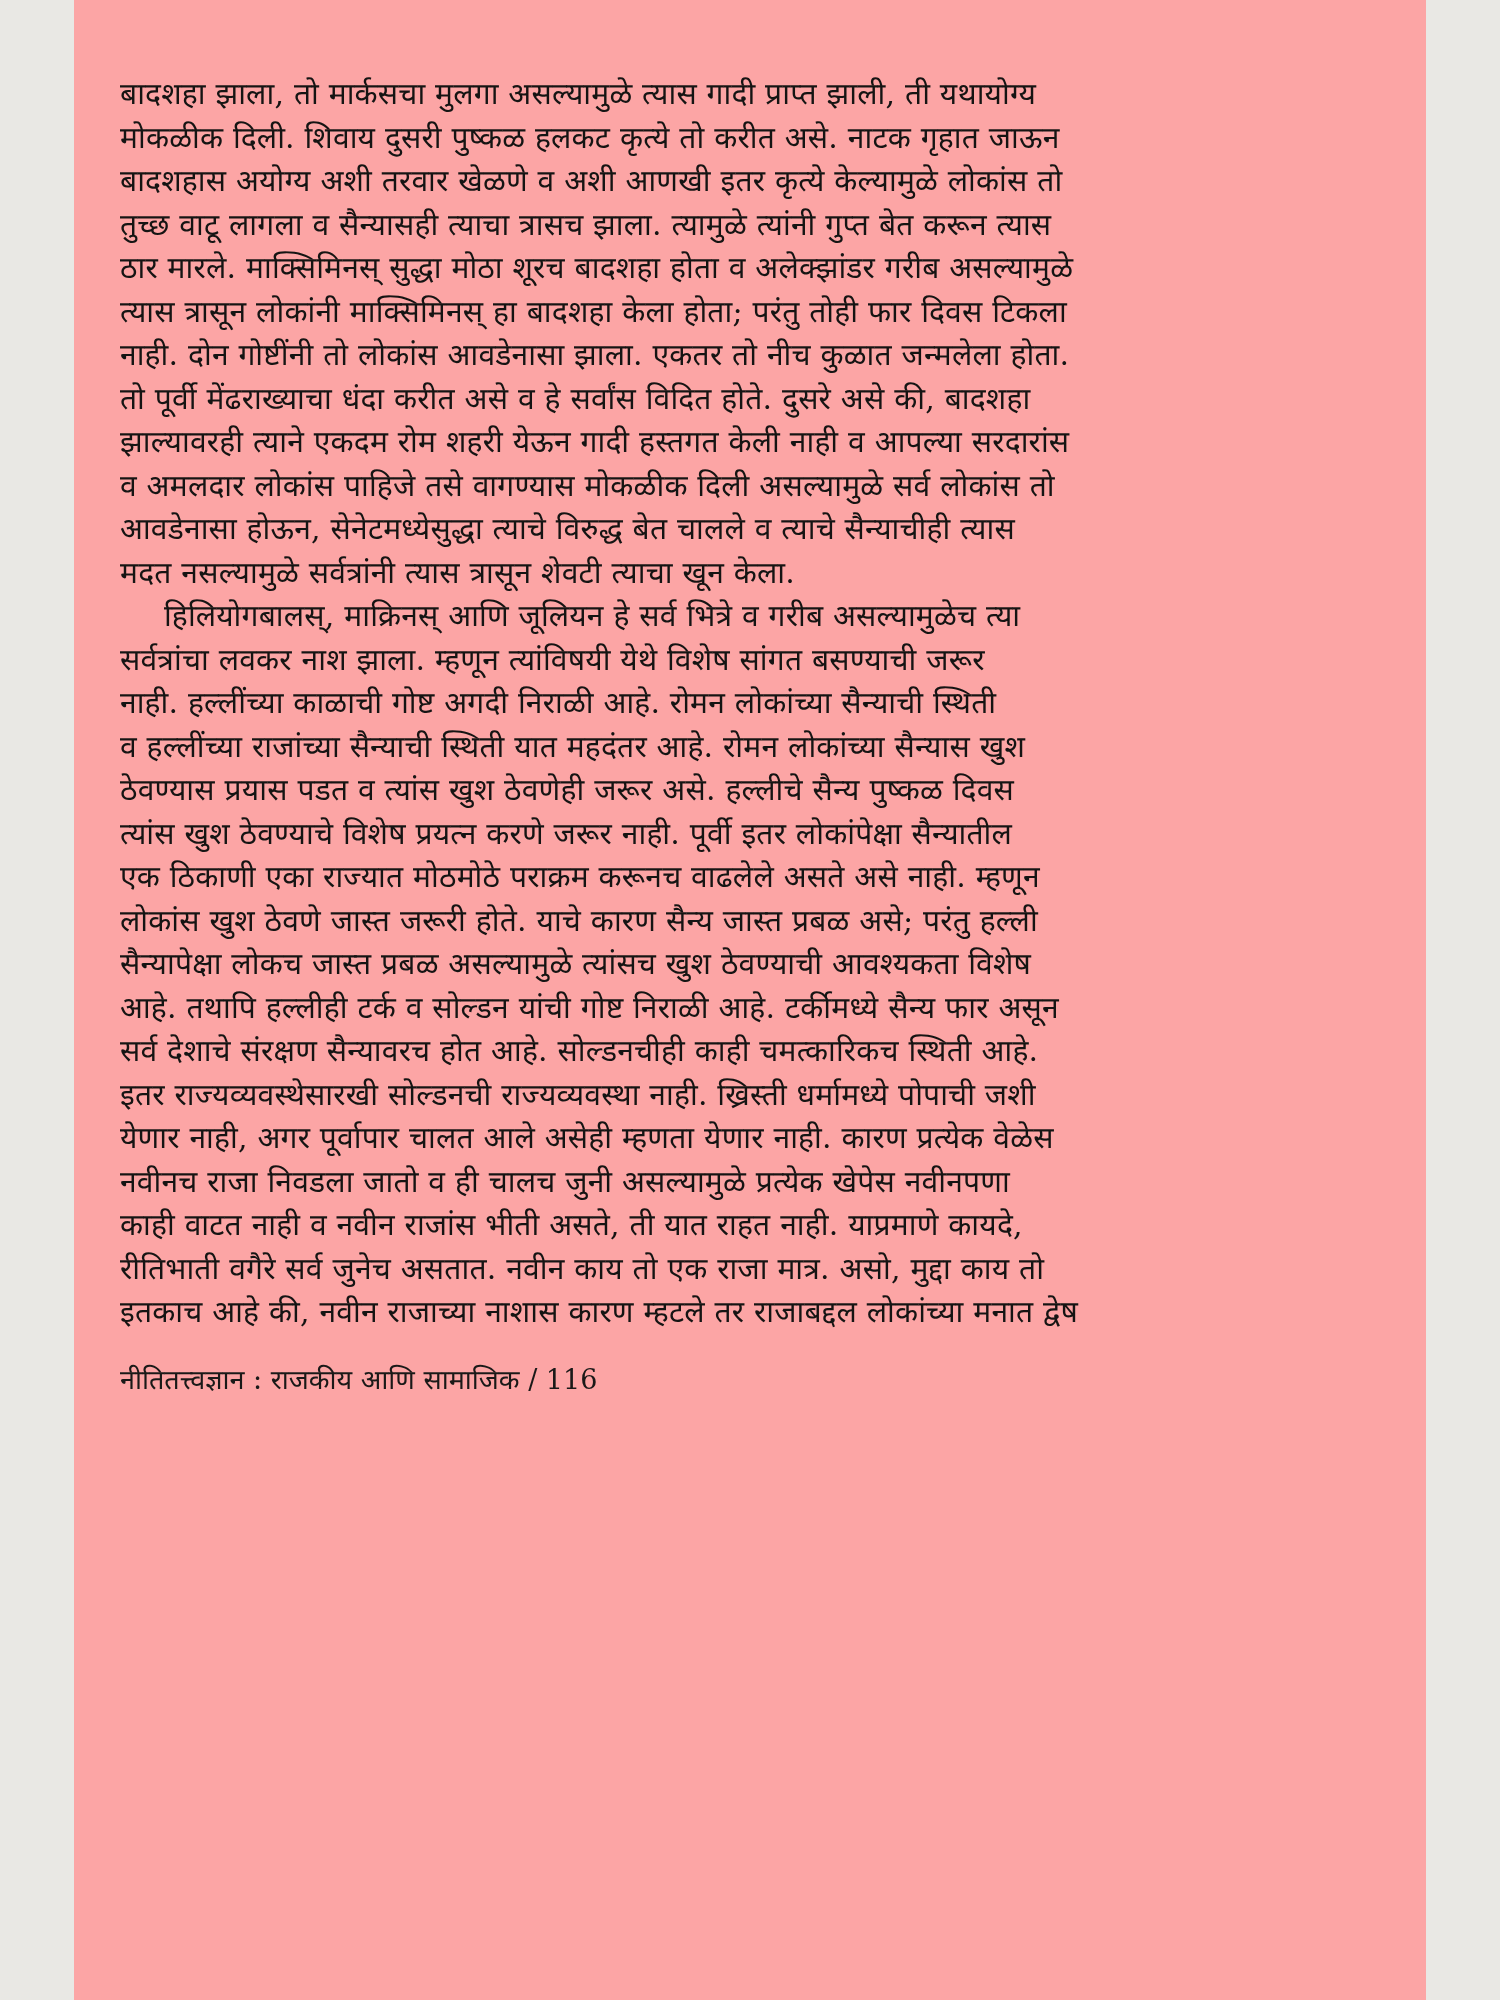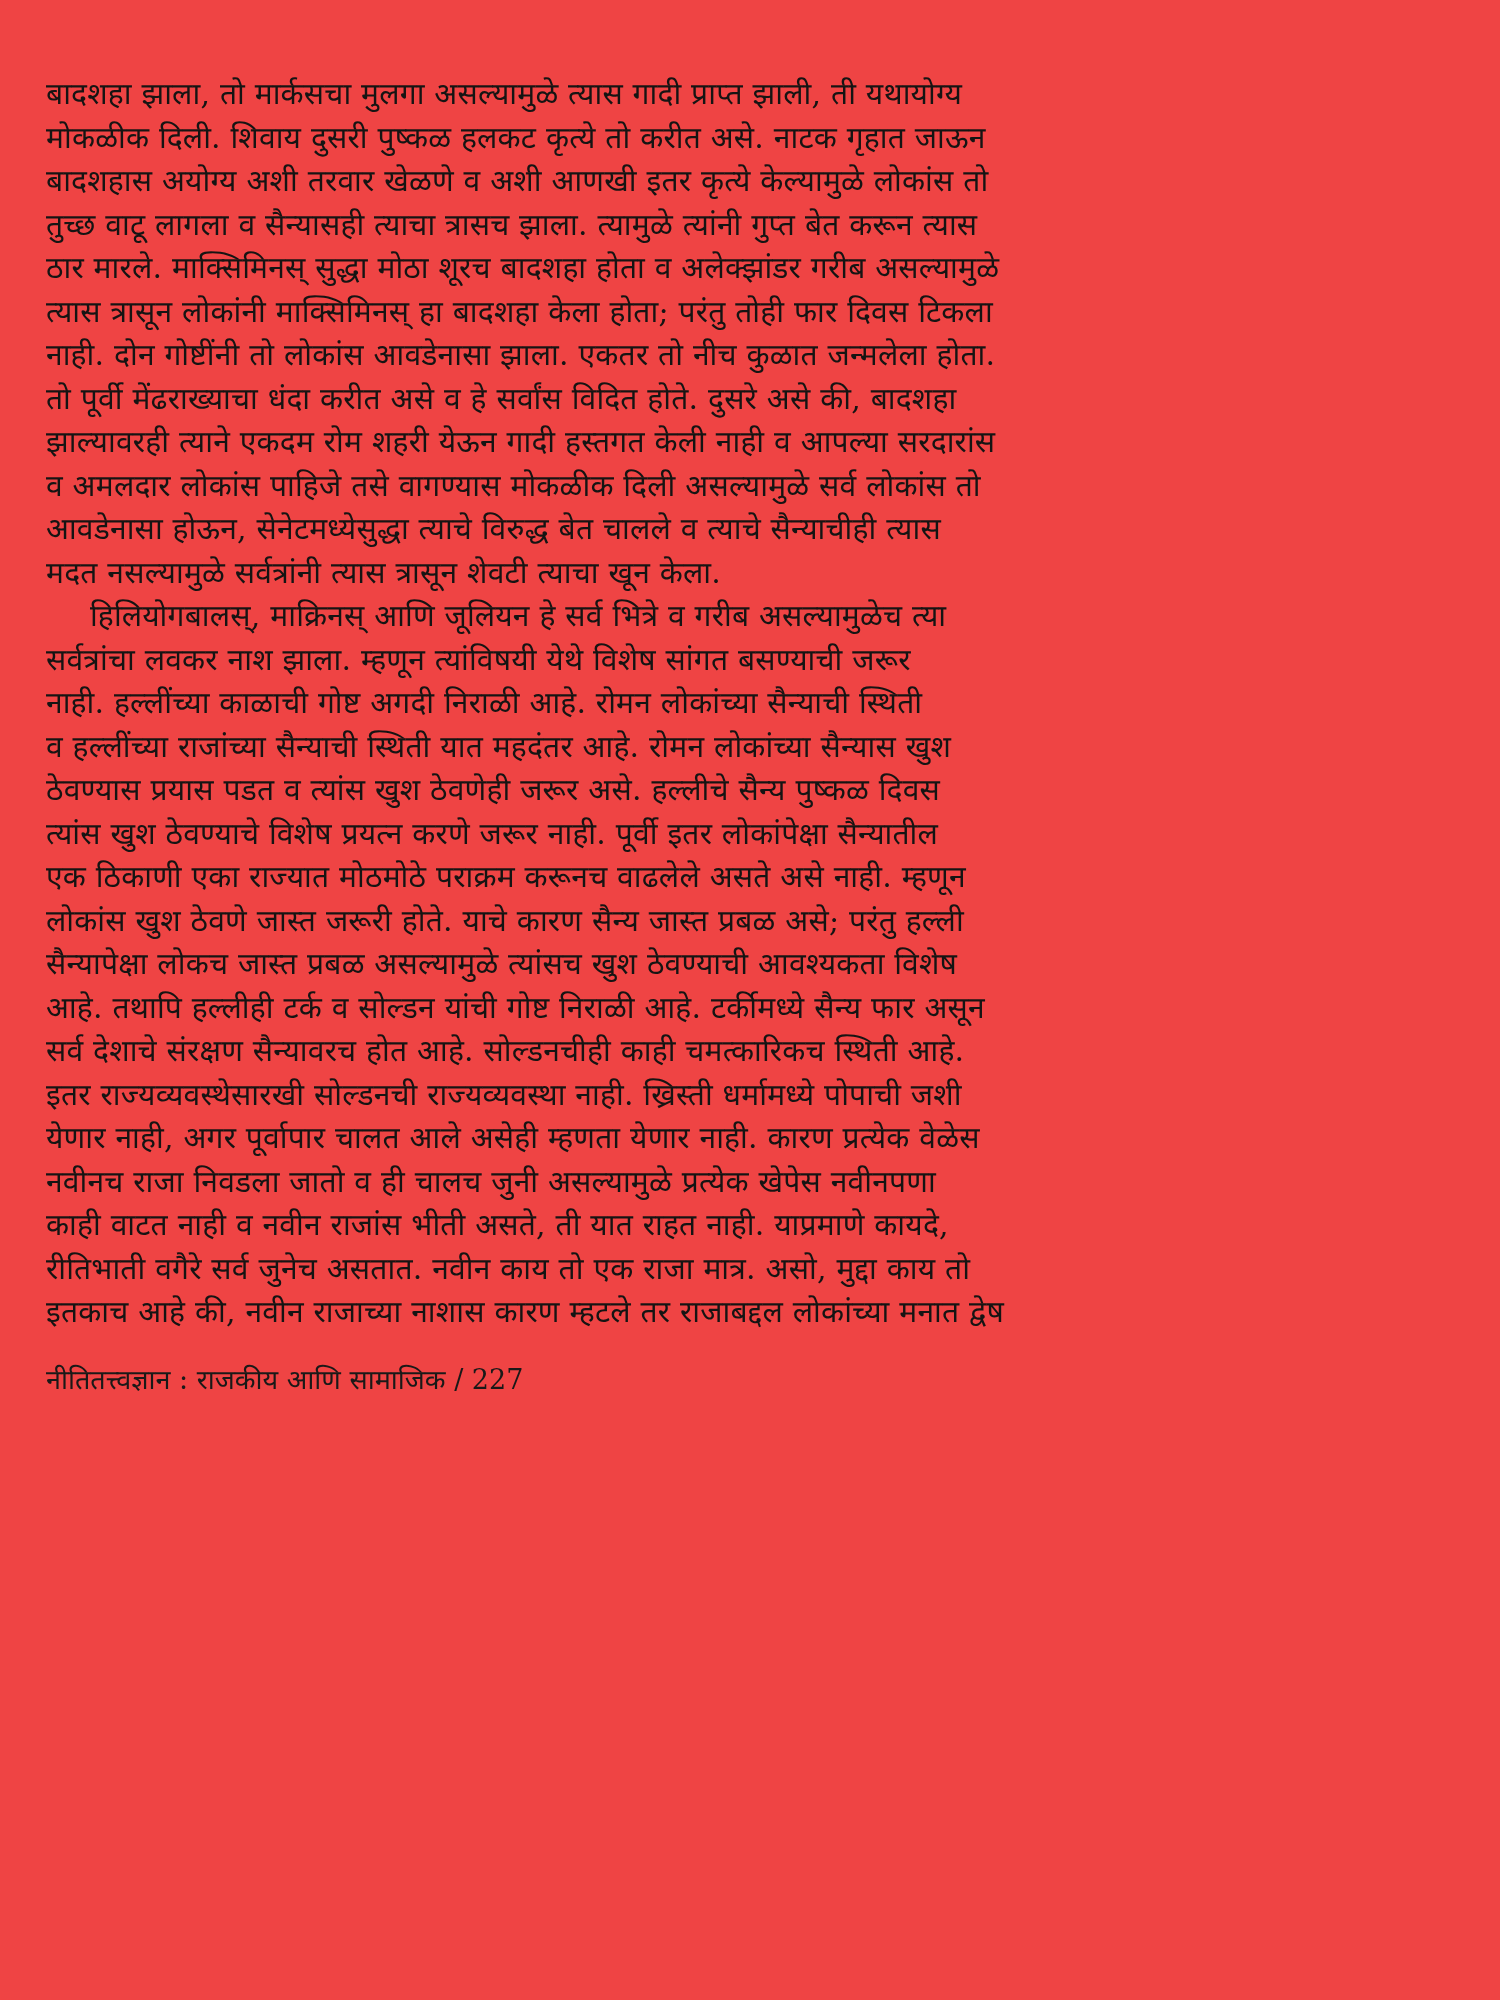--- a/index.html
+++ b/index.html
@@ -2,24 +2,24 @@
 <html><head>
 <meta charset="utf-8">
 <style>
   * { margin: 0; padding: 0; box-sizing: border-box; }
   html, body {
     background: #e9e8e4;
     font-family: "DejaVu Serif", "Liberation Serif", serif;
   }
   .page {
     position: relative;
-    width: 1500px;
+    width: 1352px;
     height: 2000px;
     margin: 0 auto;
-    background: #ef4444;
+    background: #fca5a5;
     color: #151413;
     padding: 72px 44px 0 46px;
     overflow: hidden;
   }
   .content {
     width: 100%;
   }
   .paragraph { margin: 0; }
   .line {
     font-size: 30px;
@@ -69,14 +69,14 @@
         <div class="line">आहे. तथापि हल्लीही टर्क व सोल्डन यांची गोष्ट निराळी आहे. टर्कीमध्ये सैन्य फार असून</div>
         <div class="line">सर्व देशाचे संरक्षण सैन्यावरच होत आहे. सोल्डनचीही काही चमत्कारिकच स्थिती आहे.</div>
         <div class="line">इतर राज्यव्यवस्थेसारखी सोल्डनची राज्यव्यवस्था नाही. ख्रिस्ती धर्मामध्ये पोपाची जशी</div>
         <div class="line">येणार नाही, अगर पूर्वापार चालत आले असेही म्हणता येणार नाही. कारण प्रत्येक वेळेस</div>
         <div class="line">नवीनच राजा निवडला जातो व ही चालच जुनी असल्यामुळे प्रत्येक खेपेस नवीनपणा</div>
         <div class="line">काही वाटत नाही व नवीन राजांस भीती असते, ती यात राहत नाही. याप्रमाणे कायदे,</div>
         <div class="line">रीतिभाती वगैरे सर्व जुनेच असतात. नवीन काय तो एक राजा मात्र. असो, मुद्दा काय तो</div>
         <div class="line">इतकाच आहे की, नवीन राजाच्या नाशास कारण म्हटले तर राजाबद्दल लोकांच्या मनात द्वेष</div>
       </div>
   </div>
-  <div class="footer">नीतितत्त्वज्ञान : राजकीय आणि सामाजिक / 227</div>
+  <div class="footer">नीतितत्त्वज्ञान : राजकीय आणि सामाजिक / 116</div>
 </div>
 
 </body></html>

